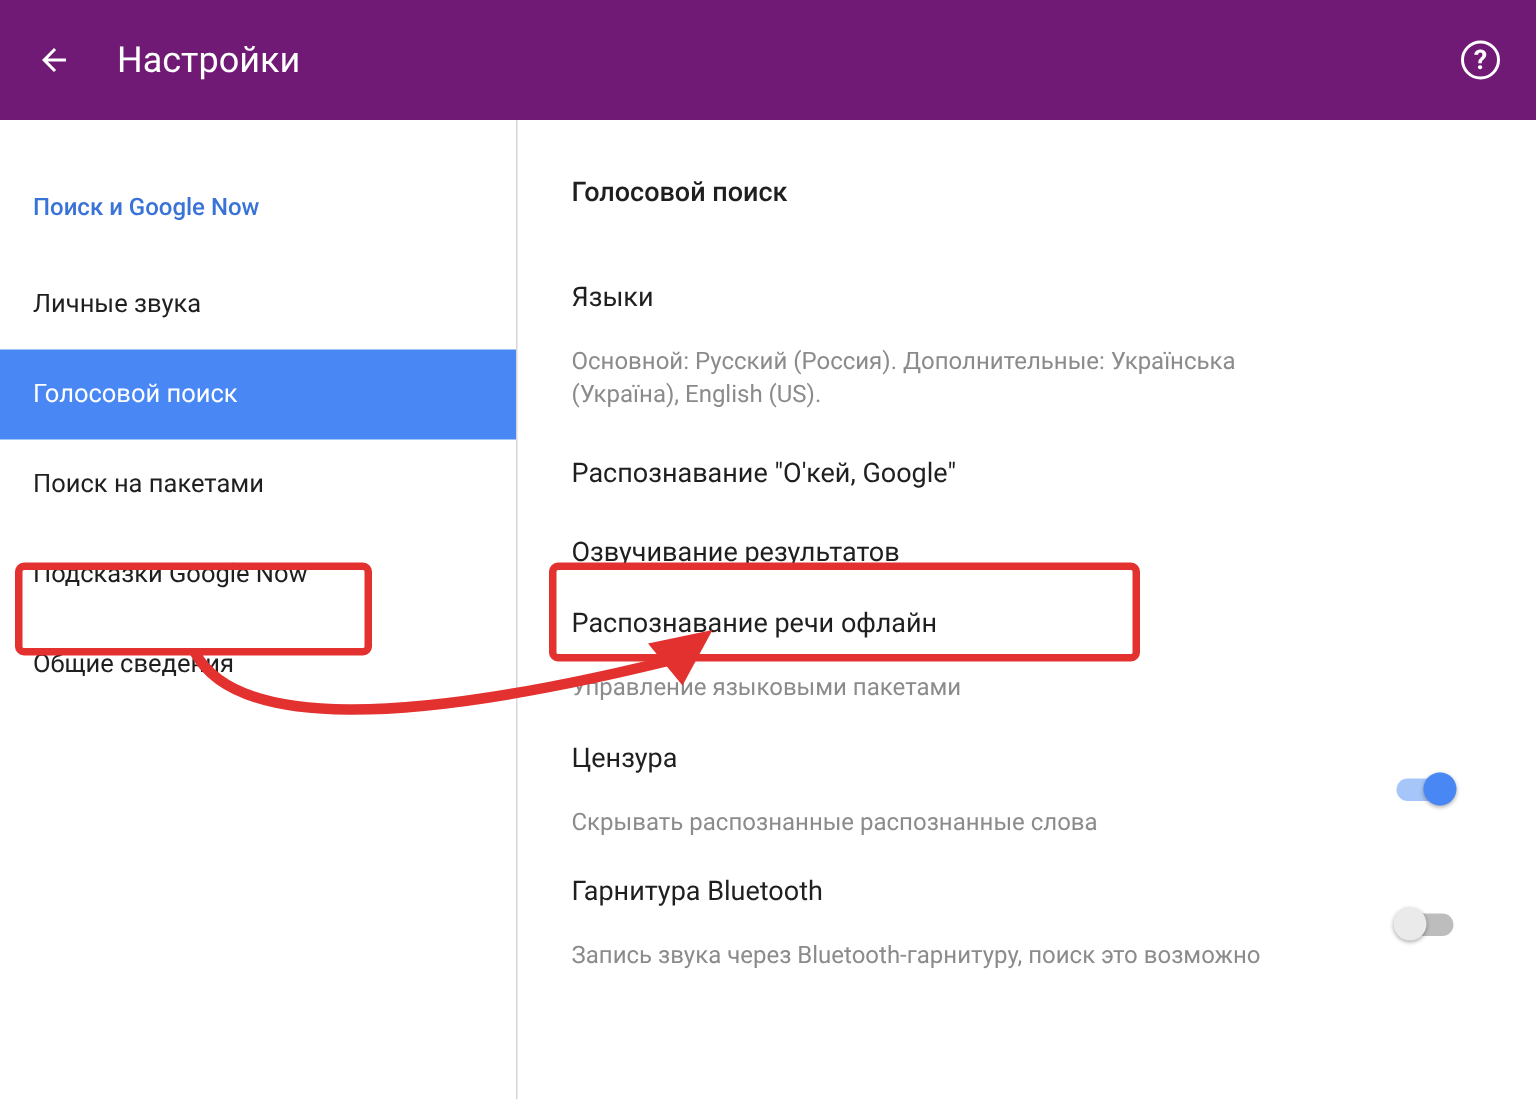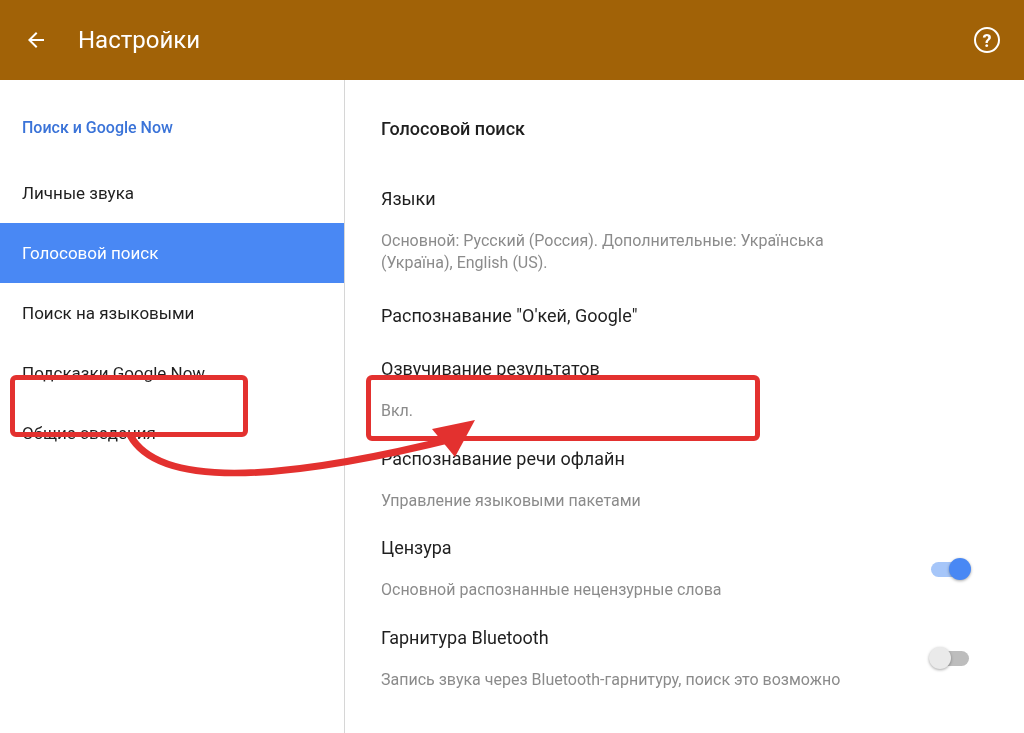--- a/index.html
+++ b/index.html
@@ -4,21 +4,21 @@
   <style>
     * { margin: 0; padding: 0; box-sizing: border-box; }
     body {
       font-family: Roboto, Arial, sans-serif;
       background: #fff;
       width: 1024px;
       height: 733px;
       overflow: hidden;
     }
     .header {
-      background: #a16207;
+      background: #701a75;
       height: 80px;
       display: flex;
       align-items: center;
       padding: 0 24px;
       color: #fff;
     }
     .back-icon {
       width: 24px;
       height: 24px;
       cursor: pointer;
@@ -38,21 +38,21 @@
       align-items: center;
       justify-content: center;
       font-weight: 700;
       font-size: 18px;
       cursor: pointer;
     }
     .content { display: flex; height: 653px; }
     .sidebar {
       width: 345px;
       border-right: 1px solid #d6d6d6;
-      padding-top: 10px;
+      padding-top: 20px;
     }
     .sidebar-section-title {
       color: #3a73d8;
       font-size: 16px;
       font-weight: 500;
       padding: 28px 22px 26px;
     }
     .sidebar-item {
       padding: 20px 22px;
       font-size: 17px;
@@ -147,21 +147,21 @@
   </span>
   <span class="header-title">Настройки</span>
   <span class="help-icon">?</span>
 </div>
 
 <div class="content">
   <div class="sidebar">
     <div class="sidebar-section-title">Поиск и Google Now</div>
     <div class="sidebar-item">Личные звука</div>
     <div class="sidebar-item active">Голосовой поиск</div>
-    <div class="sidebar-item">Поиск на языковыми</div>
+    <div class="sidebar-item">Поиск на пакетами</div>
     <div class="sidebar-item">Подсказки Google Now</div>
     <div class="sidebar-item">Общие сведения</div>
   </div>
 
   <div class="main">
     <div class="main-title">Голосовой поиск</div>
 
     <div class="setting">
       <div class="setting-text">
         <div class="setting-title">Языки</div>
@@ -171,35 +171,34 @@
 
     <div class="setting no-sub">
       <div class="setting-text">
         <div class="setting-title">Распознавание "О'кей, Google"</div>
       </div>
     </div>
 
     <div class="setting">
       <div class="setting-text">
         <div class="setting-title">Озвучивание результатов</div>
-        <div class="setting-sub">Вкл.</div>
       </div>
     </div>
 
     <div class="setting">
       <div class="setting-text">
         <div class="setting-title">Распознавание речи офлайн</div>
         <div class="setting-sub">Управление языковыми пакетами</div>
       </div>
     </div>
 
     <div class="setting">
       <div class="setting-text">
         <div class="setting-title">Цензура</div>
-        <div class="setting-sub">Основной распознанные нецензурные слова</div>
+        <div class="setting-sub">Скрывать распознанные распознанные слова</div>
       </div>
       <div class="toggle on">
           <div class="knob"></div>
         </div>
     </div>
 
     <div class="setting">
       <div class="setting-text">
         <div class="setting-title">Гарнитура Bluetooth</div>
         <div class="setting-sub">Запись звука через Bluetooth-гарнитуру, поиск это возможно</div>

